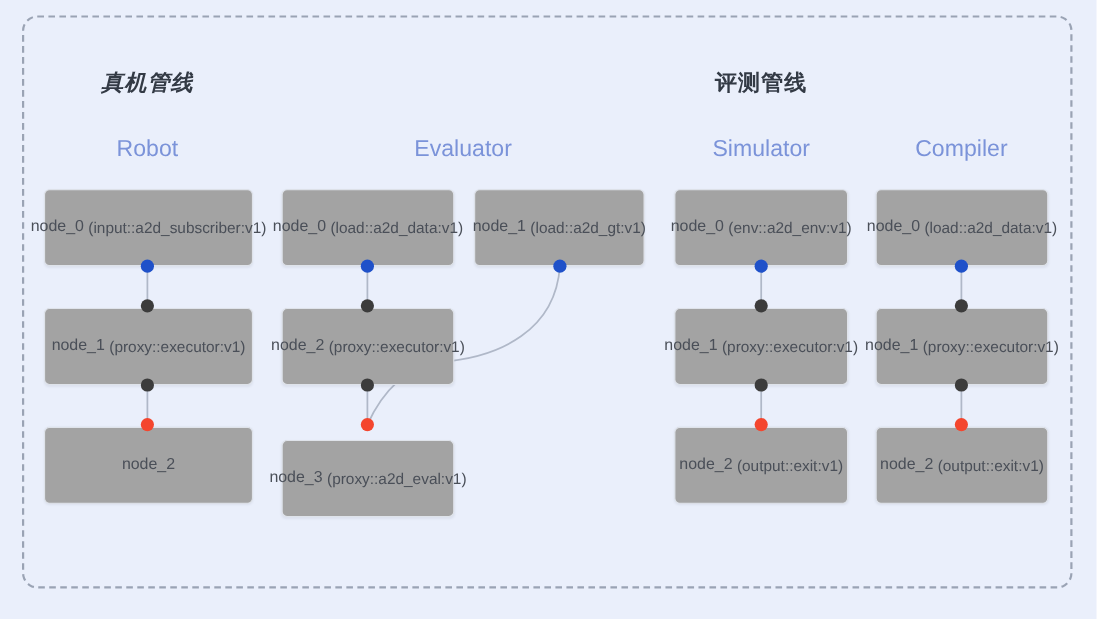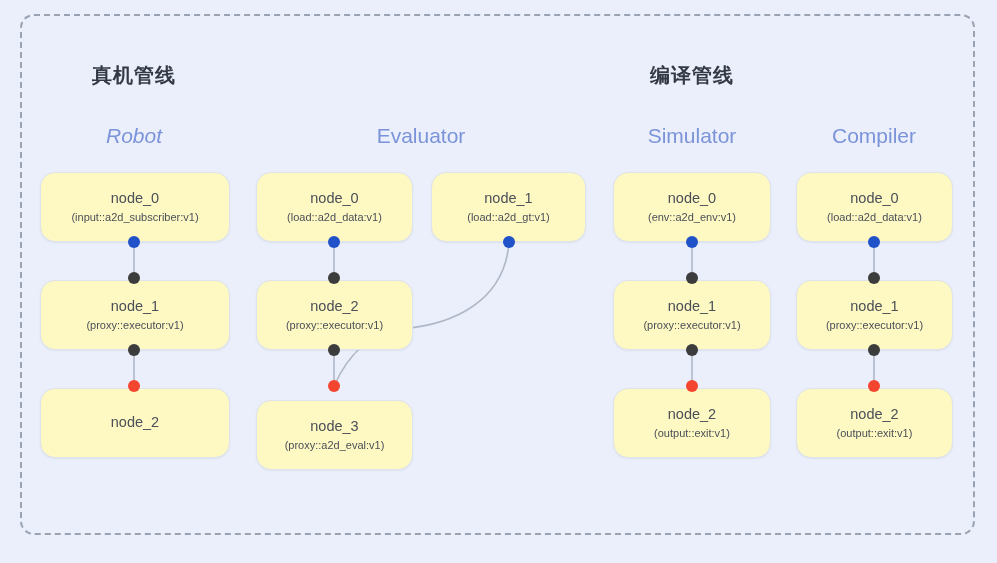--- a/index.html
+++ b/index.html
@@ -47,37 +47,37 @@
   .col-sub {
     position: absolute;
     text-align: center;
     font-size: 21px;
     color: #7b93d9;
     white-space: nowrap;
   }
   .node-box {
     position: absolute;
     box-sizing: border-box;
-    background: #fef9c3;
+    background: #a3a3a3;
     border: 1px solid #dfe3ea;
-    border-radius: 15px;
+    border-radius: 5px;
     box-shadow: 0 1px 2px rgba(40,50,70,0.07);
     display: flex;
-    flex-direction: column;
+    flex-direction: row;
     align-items: center;
     justify-content: center;
     gap: 4px;
   }
   .node-name {
     font-size: 14.5px;
     color: #4a4f58;
     line-height: 1.2;
   }
   .node-kind {
-    font-size: 11px;
+    font-size: 14px;
     color: #4a4f58;
     line-height: 1.2;
     white-space: nowrap;
   }
   .port {
     position: absolute;
     border-radius: 50%;
     box-sizing: border-box;
   }
   .port.blue  { background: #1f51c9; }
@@ -103,22 +103,22 @@
       <path d="M 509,242 C 505,300 455,325 400,329 C 370,333 348,355 334,386"></path>
 
       <line x1="692" y1="242" x2="692" y2="278"></line>
       <line x1="692" y1="350" x2="692" y2="386"></line>
 
       <line x1="874" y1="242" x2="874" y2="278"></line>
       <line x1="874" y1="350" x2="874" y2="386"></line>
     </g>
   </svg>
 
-  <div class="col-title" style="left:54px; top:62px; width:160px;">真机管线</div>
-  <div class="col-sub" style="left:54px; top:124px; width:160px;font-style:italic;">Robot</div>
+  <div class="col-title" style="left:54px; top:62px; width:160px;font-style:italic;">真机管线</div>
+  <div class="col-sub" style="left:54px; top:124px; width:160px;">Robot</div>
 
   <div class="node-box" style="left:40px; top:172px; width:190px; height:70px;">
     <div class="node-name">node_0</div>
     <div class="node-kind">(input::a2d_subscriber:v1)</div>
   </div>
   <div class="port blue" style="left:128px; top:236px; width:12px; height:12px;"></div>
 
   <div class="node-box" style="left:40px; top:280px; width:190px; height:70px;">
     <div class="node-name">node_1</div>
     <div class="node-kind">(proxy::executor:v1)</div>
@@ -151,21 +151,21 @@
   </div>
   <div class="port black" style="left:328px; top:272px; width:12px; height:12px;"></div>
   <div class="port black" style="left:328px; top:344px; width:12px; height:12px;"></div>
 
   <div class="node-box" style="left:256px; top:388px; width:157px; height:70px;margin-top:12px;">
     <div class="node-name">node_3</div>
     <div class="node-kind">(proxy::a2d_eval:v1)</div>
   </div>
   <div class="port red" style="left:328px; top:380px; width:12px; height:12px;"></div>
 
-  <div class="col-title" style="left:612px; top:62px; width:160px;">编译管线</div>
+  <div class="col-title" style="left:612px; top:62px; width:160px;">评测管线</div>
   <div class="col-sub" style="left:612px; top:124px; width:160px;">Simulator</div>
 
   <div class="node-box" style="left:613px; top:172px; width:158px; height:70px;">
     <div class="node-name">node_0</div>
     <div class="node-kind">(env::a2d_env:v1)</div>
   </div>
   <div class="port blue" style="left:686px; top:236px; width:12px; height:12px;"></div>
 
   <div class="node-box" style="left:613px; top:280px; width:158px; height:70px;">
     <div class="node-name">node_1</div>

